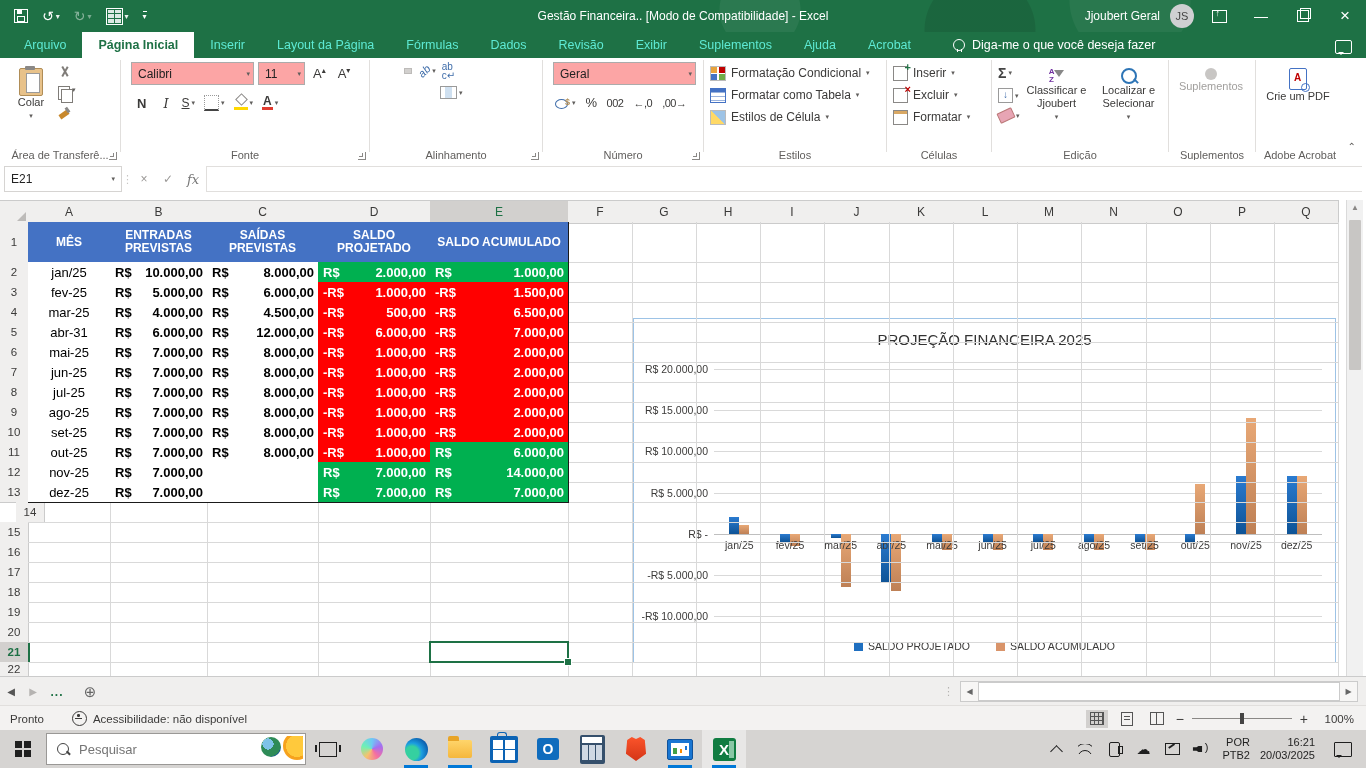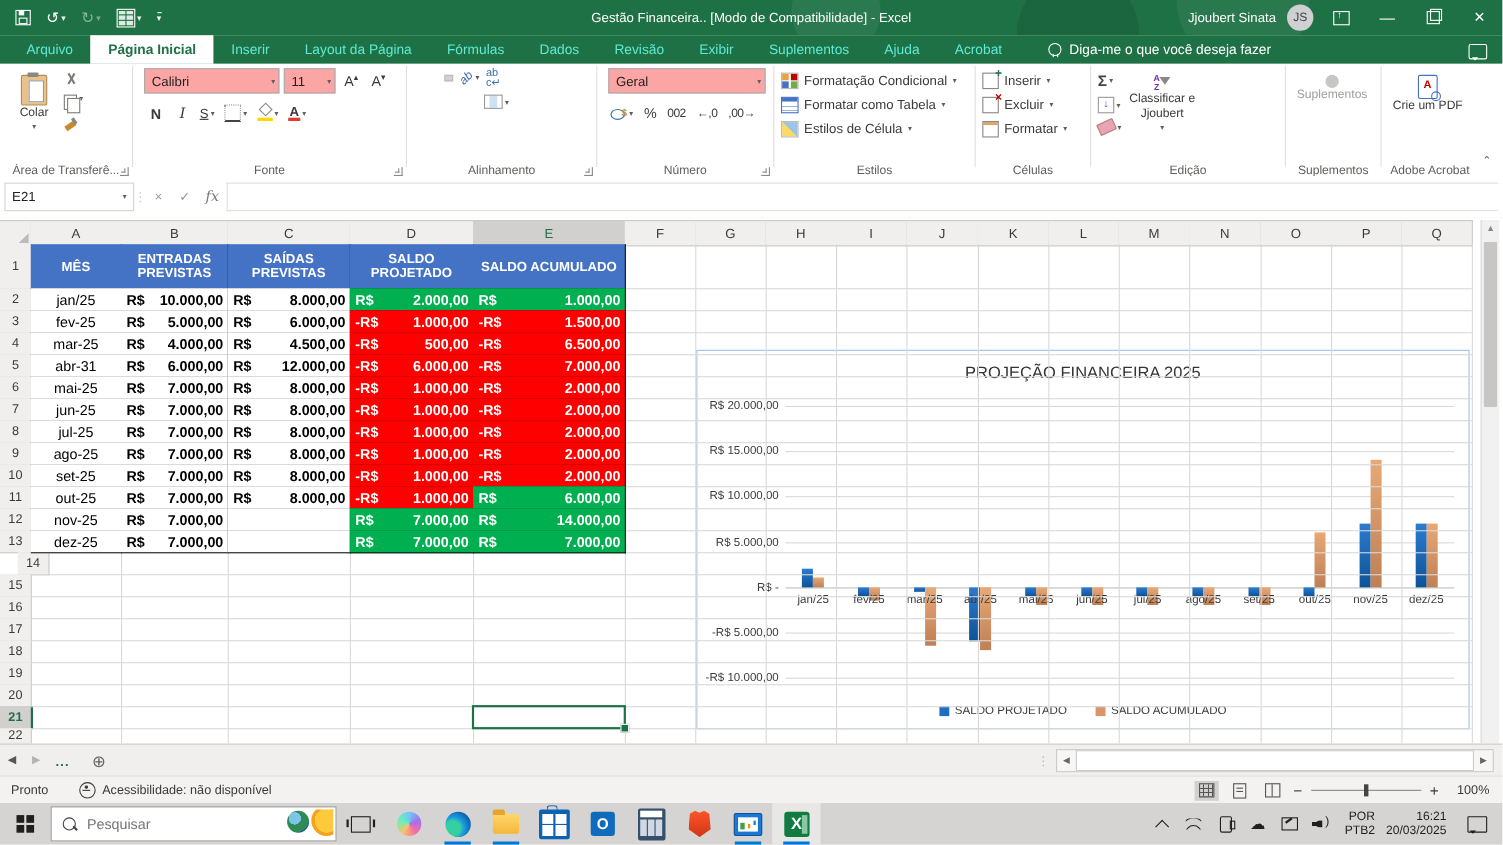--- a/index.html
+++ b/index.html
@@ -274,21 +274,21 @@
           <span></span>
         </span>
         <span class="qcaret">▾</span>
       </span>
     <span class="qat-btn">
         <span style="border-top:1px solid #fff;font-size:8px;">▾</span>
       </span>
   </div>
   <div id="window-title">Gestão Financeira..  [Modo de Compatibilidade]  -  Excel</div>
   <div id="titlebar-right">
-    <span id="user-name">Jjoubert Sinata</span>
+    <span id="user-name">Jjoubert Geral</span>
     <span id="avatar">JS</span>
     <span class="cap-btn">
         <span class="ic-ribbonopt"></span>
       </span>
     <span class="cap-btn">—</span>
     <span class="cap-btn">
         <span class="ic-restore"></span>
       </span>
     <span class="cap-btn" style="font-size:17px;">×</span>
   </div>
@@ -478,20 +478,25 @@
             <span class="caret">▾</span>
           </span>
         <span class="mini">
             <span class="ic-eraser"></span>
             <span class="caret">▾</span>
           </span>
       </div>
       <div class="bigbtn" style="width:66px;">
         <span class="ic-az">A<br>Z</span>
         <span>Classificar e Jjoubert</span>
+          <span class="caret">▾</span>
+      </div>
+      <div class="bigbtn" style="width:70px;">
+        <span class="ic-mag"></span>
+        <span>Localizar e Selecionar</span>
           <span class="caret">▾</span>
       </div>
     </div>
     <div class="rlabel">Edição</div>
   </div>
   <div class="rsep"></div>
 
   <div class="rgroup" style="width:86px;">
     <div class="bigbtn grayed" style="width:84px;">
       <span class="ic-addin"></span>

